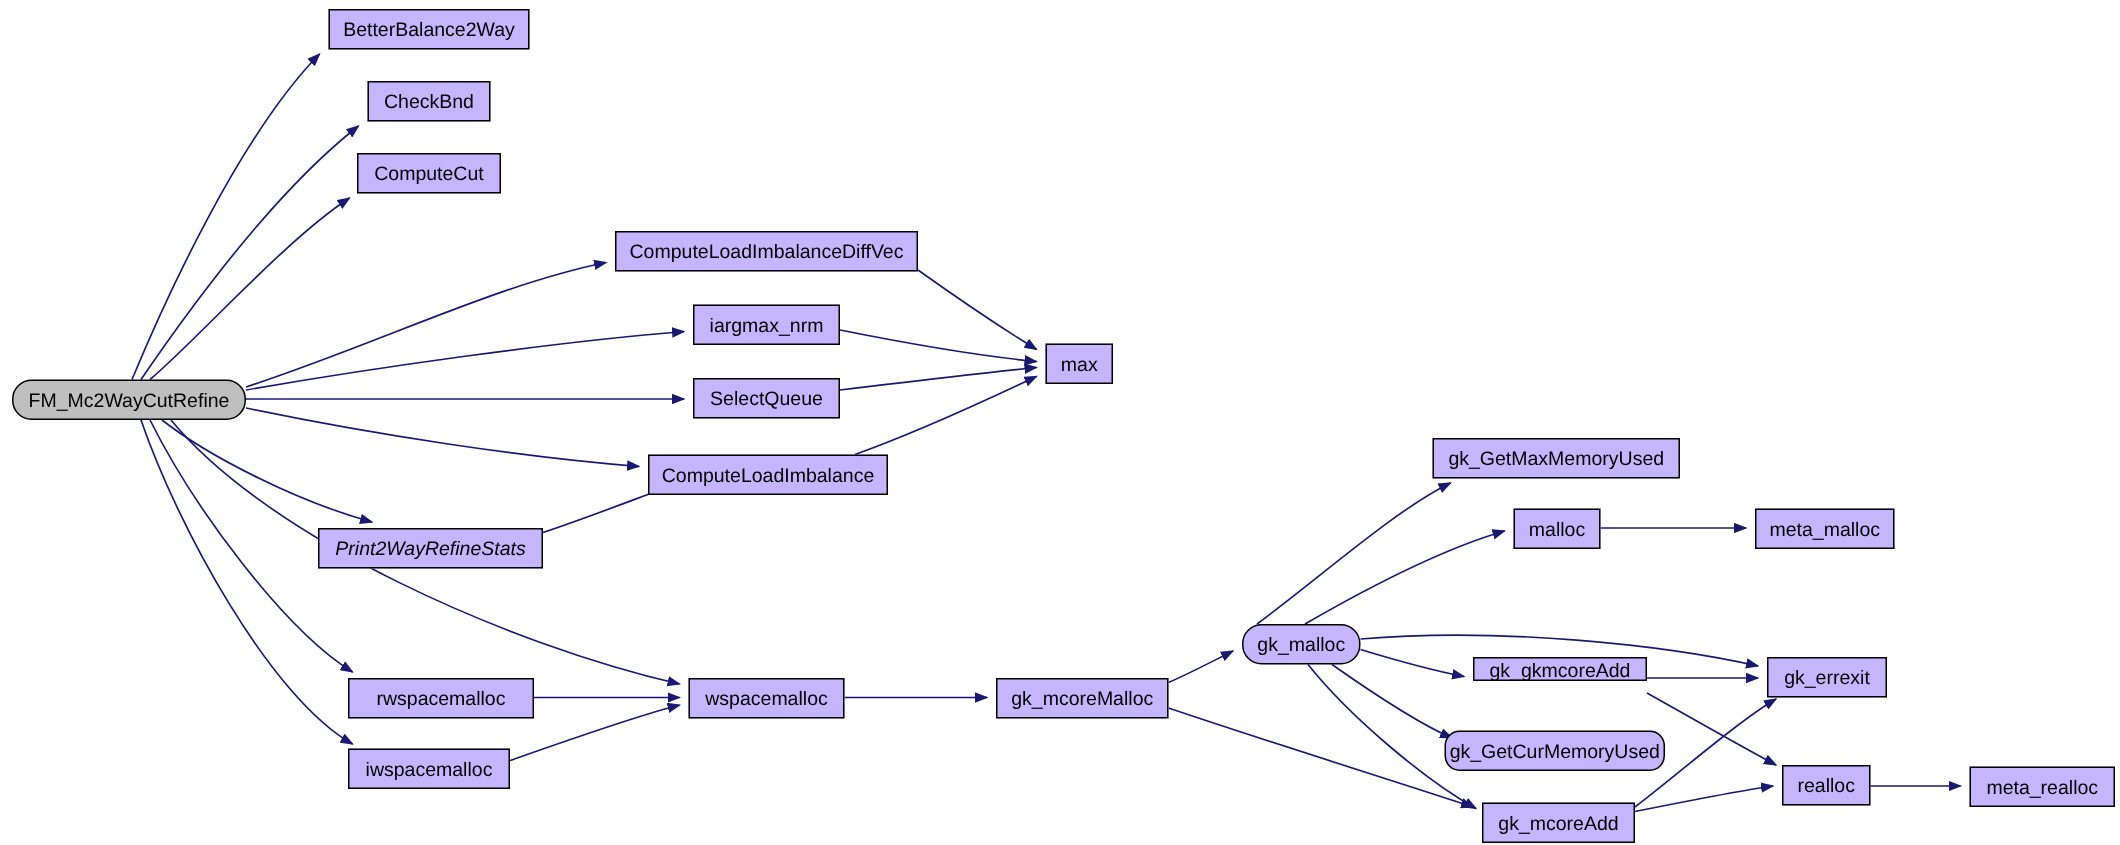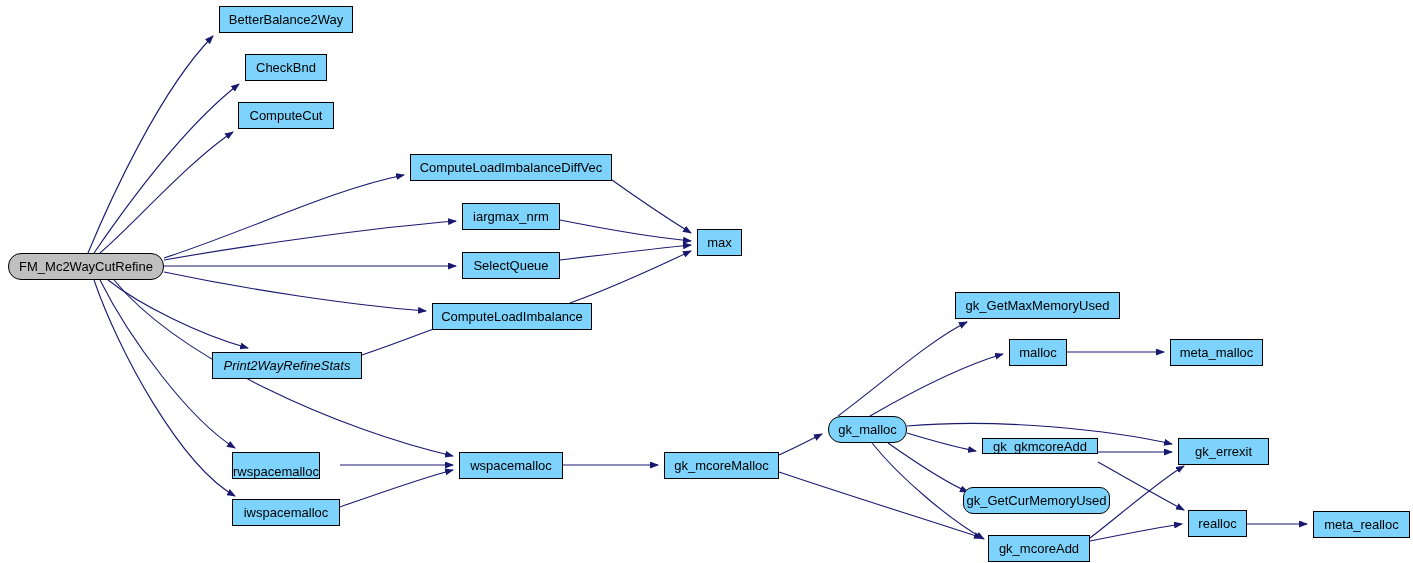--- a/index.html
+++ b/index.html
@@ -20,21 +20,21 @@
     left: 0;
     top: 0;
     width: 1413px;
     height: 563px;
     pointer-events: none;
   }
   .graph-node {
     position: absolute;
     box-sizing: border-box;
     border: 1px solid #000000;
-    background: #7dd3fc;
+    background: #c4b5fd;
     color: #000000;
     font-size: 13px;
     line-height: 1;
     display: flex;
     align-items: center;
     justify-content: center;
     white-space: nowrap;
     letter-spacing: 0px;
     cursor: pointer;
   }
@@ -119,21 +119,21 @@
       </div>
       <div class="graph-node" style="left: 697px; top: 229px; width: 45px; height: 27px;">
         <span class="node-label">max</span>
       </div>
       <div class="graph-node" style="left: 432px; top: 303px; width: 160px; height: 27px;">
         <span class="node-label">ComputeLoadImbalance</span>
       </div>
       <div class="graph-node" style="left: 212px; top: 352px; width: 150px; height: 27px; font-style: italic;">
         <span class="node-label">Print2WayRefineStats</span>
       </div>
-      <div class="graph-node" style="left: 232px; top: 452px; width: 88px; height: 27px; align-items: flex-end;">
+      <div class="graph-node" style="left: 232px; top: 452px; width: 124px; height: 27px;">
         <span class="node-label">rwspacemalloc</span>
       </div>
       <div class="graph-node" style="left: 232px; top: 499px; width: 108px; height: 27px;">
         <span class="node-label">iwspacemalloc</span>
       </div>
       <div class="graph-node" style="left: 459px; top: 452px; width: 104px; height: 27px;">
         <span class="node-label">wspacemalloc</span>
       </div>
       <div class="graph-node" style="left: 664px; top: 452px; width: 115px; height: 27px;">
         <span class="node-label">gk_mcoreMalloc</span>
@@ -146,21 +146,21 @@
       </div>
       <div class="graph-node" style="left: 1009px; top: 339px; width: 58px; height: 27px;">
         <span class="node-label">malloc</span>
       </div>
       <div class="graph-node" style="left: 1170px; top: 339px; width: 93px; height: 27px;">
         <span class="node-label">meta_malloc</span>
       </div>
       <div class="graph-node" style="left: 982px; top: 438px; width: 116px; height: 16px;">
         <span class="node-label">gk_gkmcoreAdd</span>
       </div>
-      <div class="graph-node" style="left: 1178px; top: 438px; width: 91px; height: 27px; text-align: right;">
+      <div class="graph-node" style="left: 1178px; top: 438px; width: 80px; height: 27px; text-align: right;">
         <span class="node-label">gk_errexit</span>
       </div>
       <div class="graph-node" style="left: 963px; top: 487px; width: 147px; height: 27px; border-radius: 10px;">
         <span class="node-label">gk_GetCurMemoryUsed</span>
       </div>
       <div class="graph-node" style="left: 1188px; top: 510px; width: 59px; height: 27px;">
         <span class="node-label">realloc</span>
       </div>
       <div class="graph-node" style="left: 988px; top: 535px; width: 102px; height: 27px;">
         <span class="node-label">gk_mcoreAdd</span>

